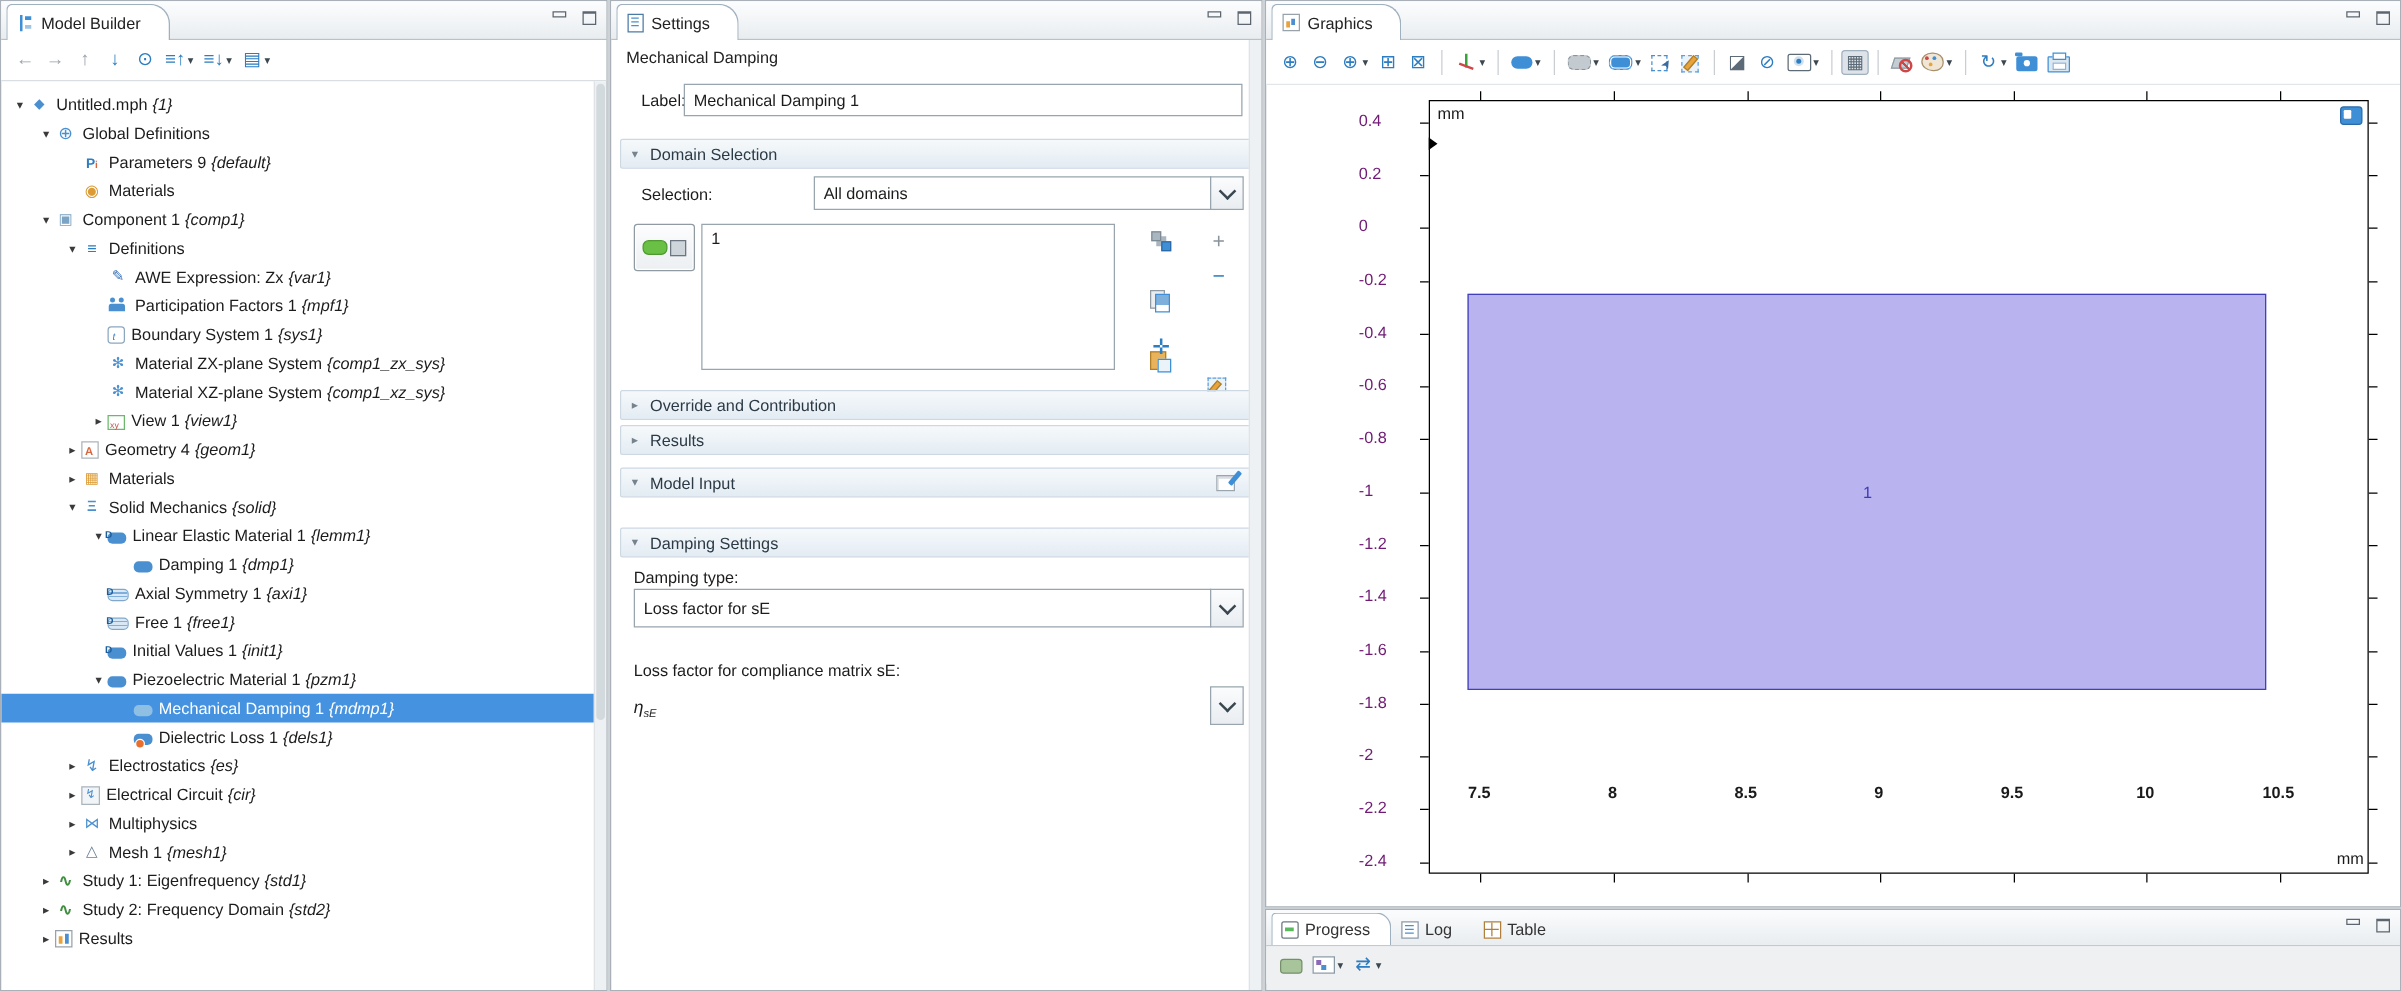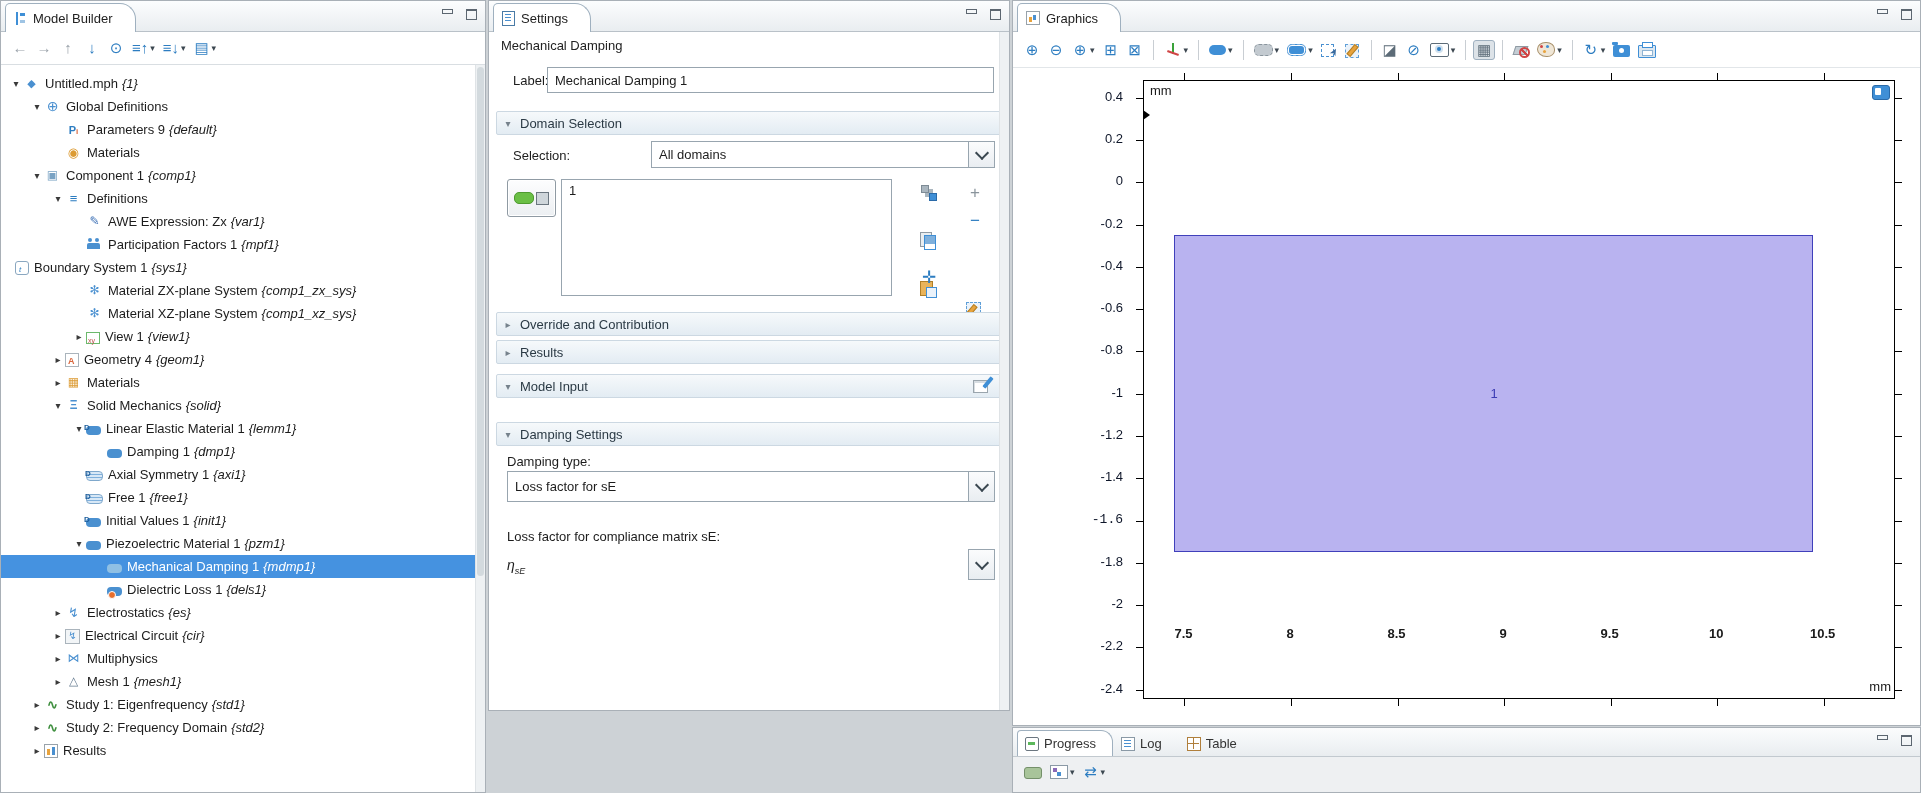--- a/index.html
+++ b/index.html
@@ -1,21 +1,21 @@
 <!DOCTYPE html>
 <html><head>
 <meta charset="utf-8">
 <style>
   html,body{margin:0;padding:0;}
   body{width:1921px;height:793px;overflow:hidden;position:relative;background:#cdd2d6;
        font-family:"Liberation Sans",sans-serif;font-size:13px;color:#1c1c1c;
        -webkit-font-smoothing:antialiased;}
   .panel{position:absolute;background:#fff;border:1px solid #a9b0b7;box-sizing:border-box;}
   #panel-mb{left:0;top:0;width:486px;height:793px;}
-  #panel-settings{left:488px;top:0;width:522px;height:711px;}
+  #panel-settings{left:488px;top:0;width:522px;height:793px;}
   #panel-graphics{left:1012px;top:0;width:909px;height:726px;}
   #panel-bottom{left:1012px;top:727px;width:909px;height:66px;}
 
   
   .tabbar{position:absolute;left:0;top:0;right:0;height:30px;
           background:linear-gradient(#fcfdfe,#e9edf0);border-bottom:1px solid #b9c1c8;}
   .tab{position:absolute;top:2px;left:4px;height:28px;display:flex;align-items:center;gap:6px;
        padding:0 22px 0 8px;background:#fff;border:1px solid #9fb0bf;border-bottom:none;
        border-radius:5px 16px 0 0;font-size:13px;color:#222;}
   .winbtns{position:absolute;top:7px;right:8px;display:flex;gap:14px;}
@@ -146,21 +146,21 @@
   .printer::after{content:"";position:absolute;left:3px;bottom:1px;width:9px;height:4px;background:#fff;border:1px solid #8fb4d4;}
 
   #plot{position:absolute;left:130px;top:79px;width:750px;height:617px;border:1px solid #000;background:#fff;}
   .yunit{position:absolute;left:6px;top:2px;color:#1a1a1a;}
   .xunit{position:absolute;right:3px;bottom:4px;color:#1a1a1a;}
   .tkx{position:absolute;width:1px;height:7px;background:#000;}
   .tkx.b{bottom:-8px;} .tkx.t{top:-8px;}
   .tky{position:absolute;height:1px;width:7px;background:#000;}
   .tky.l{left:-8px;} .tky.r{right:-8px;}
   .xlab{position:absolute;top:625px;width:44px;text-align:center;color:#1a1a1a;font-weight:bold;}
-  .ylab{position:absolute;left:52px;width:58px;text-align:right;color:#0f172a;}
+  .ylab{position:absolute;left:74px;width:58px;text-align:left;color:#701a75;}
   .dom{position:absolute;background:#b9b3f0;border:1px solid #4040bb;box-sizing:border-box;}
   .domlbl{position:absolute;color:#3c3cb4;font-size:13px;}
   .axmarker{position:absolute;left:-1px;top:29px;width:0;height:0;border-left:7px solid #000;
       border-top:5px solid transparent;border-bottom:5px solid transparent;}
   .viewbtn{position:absolute;right:4px;top:4px;width:16px;height:13px;background:#3f8fd6;border-radius:3px;border:1px solid #2a6aa8;}
   .viewbtn::after{content:"";position:absolute;left:2px;top:2px;width:6px;height:7px;background:#fff;border-radius:1px;}
 
   
   #panel-bottom{background:#eef0f2;}
   .btabbar{position:absolute;left:0;top:0;right:0;height:28px;background:linear-gradient(#fbfcfd,#e9edf0);
@@ -276,21 +276,21 @@
         <span class="ti" style="color: rgb(59, 111, 181); font-size: 12px;">✎</span>
         <span class="tl">AWE Expression: Zx</span>
         <span class="tt">{var1}</span>
       </div>
       <div class="trow" style="padding-left: 71px;">
         <span class="sp"></span>
         <span class="ti i-people"></span>
         <span class="tl">Participation Factors 1</span>
         <span class="tt">{mpf1}</span>
       </div>
-      <div class="trow" style="">
+      <div class="trow" style="padding-left: 71px;">
         <span class="sp"></span>
         <span class="ti i-bsys"></span>
         <span class="tl">Boundary System 1</span>
         <span class="tt">{sys1}</span>
       </div>
       <div class="trow" style="padding-left: 71px;">
         <span class="sp"></span>
         <span class="ti" style="color: rgb(74, 144, 208); font-size: 12px;">✻</span>
         <span class="tl">Material ZX-plane System</span>
         <span class="tt">{comp1_zx_sys}</span>
@@ -650,21 +650,21 @@
     <div class="ylab" style="top: 87.9041px;">0.4</div>
     <div class="ylab" style="top: 130.164px;">0.2</div>
     <div class="ylab" style="top: 172.425px;">0</div>
     <div class="ylab" style="top: 214.685px;">-0.2</div>
     <div class="ylab" style="top: 256.945px;">-0.4</div>
     <div class="ylab" style="top: 299.205px;">-0.6</div>
     <div class="ylab" style="top: 341.466px;">-0.8</div>
     <div class="ylab" style="top: 383.726px;">-1</div>
     <div class="ylab" style="top: 425.986px;">-1.2</div>
     <div class="ylab" style="top: 468.247px;">-1.4</div>
-    <div class="ylab" style="top: 510.507px; font-family: Liberation Mono, monospace;">-1.6</div>
+    <div class="ylab" style="top: 510.507px;">-1.6</div>
     <div class="ylab" style="top: 552.767px;">-1.8</div>
     <div class="ylab" style="top: 595.027px;">-2</div>
     <div class="ylab" style="top: 637.288px;">-2.2</div>
     <div class="ylab" style="top: 679.548px;">-2.4</div>
   </section>
 
 <section class="panel" id="panel-bottom">
   <div class="btabbar" id="btabs">
 
   <div class="btab active">

